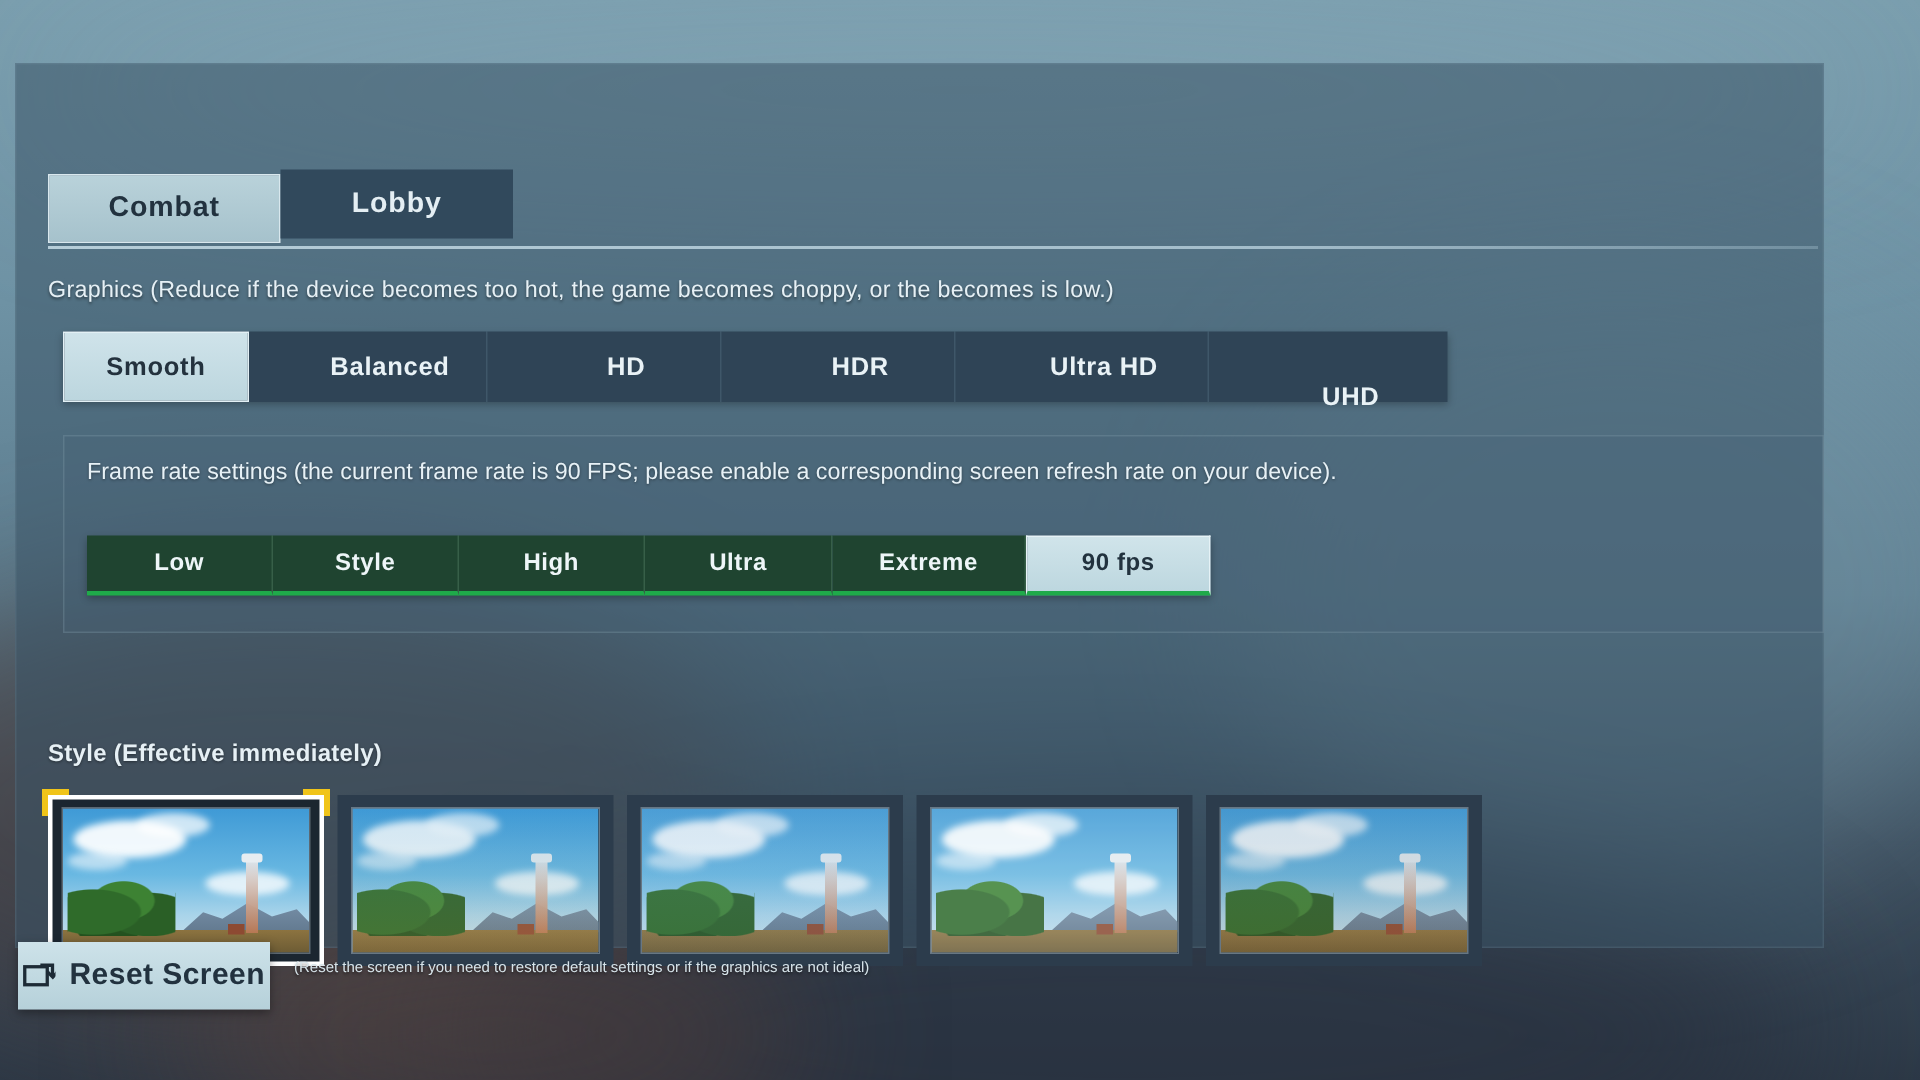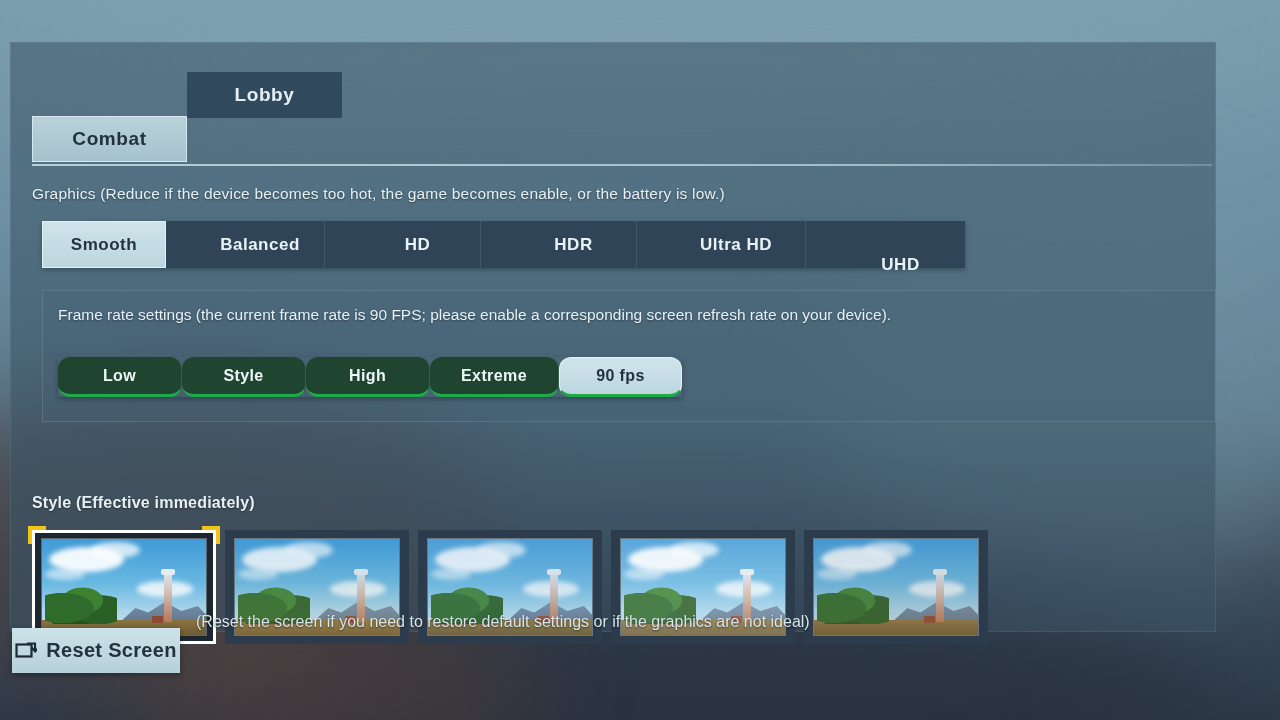--- a/index.html
+++ b/index.html
@@ -74,20 +74,21 @@
   }
   .tab.active {
     background: linear-gradient(to bottom, #b9d2da 0%, #a6c2cc 100%);
     color: #22323f;
     border: 1px solid #d9e8ee;
     margin-top: 44px;
   }
   .tab.inactive {
     background: #31495c;
     color: #e4eef3;
+    margin-top: 41px;
   }
 
   #tab-divider {
     position: absolute;
     left: 22px;
     top: 122px;
     width: 1180px;
     height: 2px;
     background: linear-gradient(to right,
         rgba(200,222,232,0.85) 0%,
@@ -168,21 +169,20 @@
     align-items: center;
     justify-content: center;
     font-size: 16px;
     font-weight: 700;
     letter-spacing: 0.4px;
     color: #eef6f8;
     background: #1f4430;
     border-right: 1px solid rgba(140,190,160,0.22);
     border-bottom: 3px solid #1faa4a;
     box-sizing: border-box;
-    border-radius: 12px;
   }
   .fps-opt:last-child { border-right: none; }
   .fps-opt.selected {
     background: linear-gradient(to bottom, #d0e4ea 0%, #bdd7df 100%);
     color: #22323e;
     border-top: 1px solid #e6f2f6;
     border-left: 1px solid #e6f2f6;
     border-right: 1px solid #e6f2f6;
     border-bottom: 3px solid #1faa4a;
   }
@@ -303,22 +303,22 @@
   }
   #reset-label {
     font-size: 20px;
     font-weight: 700;
     color: #22323f;
     letter-spacing: 0.3px;
   }
   #reset-hint {
     position: absolute;
     left: 196px;
-    top: 613px;
-    font-size: 16px;
+    top: 640px;
+    font-size: 10px;
     color: #d7e4ea;
     text-shadow: 0 1px 2px rgba(0,0,0,0.5);
   }
 </style>
 </head>
 <body>
 
 <div id="stage">
 
   <div class="haze haze-e"></div>
@@ -333,21 +333,21 @@
       <div class="tab active">
         <span>Combat</span>
       </div>
       <div class="tab inactive">
         <span>Lobby</span>
       </div>
     </div>
 
     <div id="tab-divider"></div>
 
-    <div class="caption" id="graphics-caption">Graphics (Reduce if the device becomes too hot, the game becomes enable, or the battery is low.)</div>
+    <div class="caption" id="graphics-caption">Graphics (Reduce if the device becomes too hot, the game becomes choppy, or the becomes is low.)</div>
 
     <div id="graphics-row">
         <div class="gfx-opt selected" style="width: 124px;">
           <span>Smooth</span>
         </div>
         <div class="gfx-opt" style="width: 129px; text-align: right;">
           <span>Balanced</span>
         </div>
         <div class="gfx-opt" style="width: 126px;">
           <span>HD</span>
@@ -367,20 +367,23 @@
       <div id="fps-desc">Frame rate settings (the current frame rate is 90 FPS; please enable a corresponding screen refresh rate on your device).</div>
       <div id="fps-row">
           <div class="fps-opt" style="width: 124px;">
             <span>Low</span>
           </div>
           <div class="fps-opt" style="width: 124px;">
             <span>Style</span>
           </div>
           <div class="fps-opt" style="width: 124px;">
             <span>High</span>
+          </div>
+          <div class="fps-opt" style="width: 125px;">
+            <span>Ultra</span>
           </div>
           <div class="fps-opt" style="width: 129px;">
             <span>Extreme</span>
           </div>
           <div class="fps-opt selected" style="width: 123px;">
             <span>90 fps</span>
           </div>
         </div>
     </div>
 

